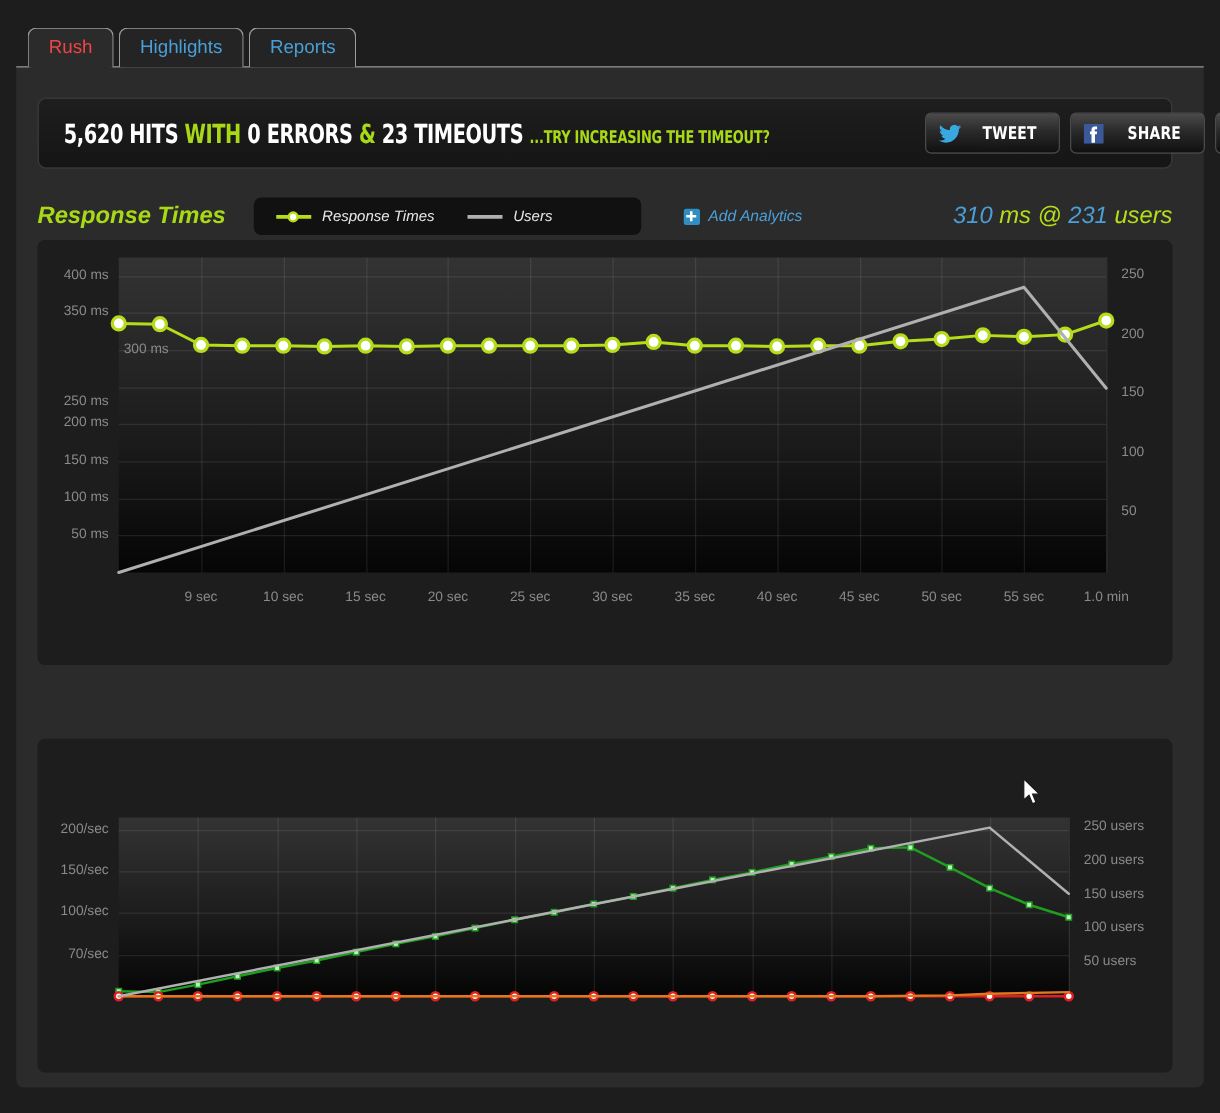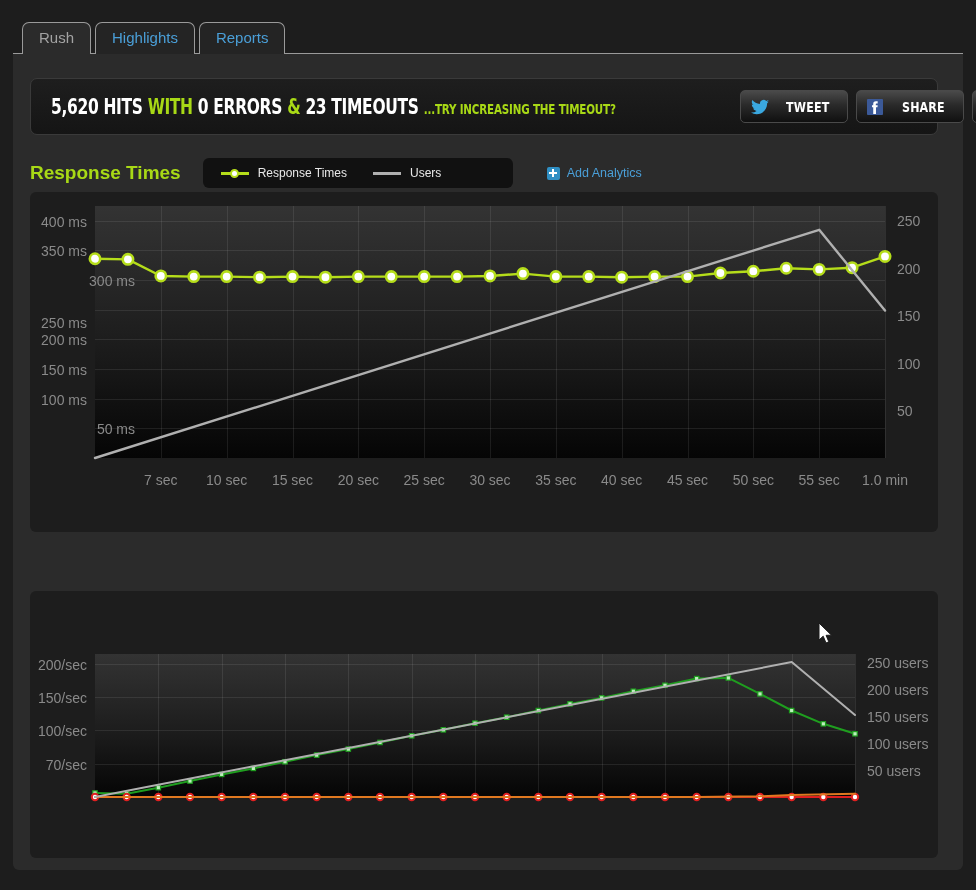--- a/index.html
+++ b/index.html
@@ -36,21 +36,21 @@
     border-radius: 7px 7px 0 0;
     padding: 5px 16px 6px 16px;
     font-size: 15px;
     color: #4a9fd8;
     background: #242424;
     line-height: 20px;
     cursor: pointer;
   }
   .tab.active {
     background: #2b2b2b;
-    color: #a3a3a3;
+    color: #ef4444;
     position: relative;
     z-index: 3;
   }
   .tabs-rule {
     position: absolute;
     left: 13px;
     right: 13px;
     top: 53px;
     height: 1px;
     background: #9a9a9a;
@@ -136,20 +136,21 @@
   .ico { width: 18px; height: 16px; display: block; flex: 0 0 auto; }
 
   
   .sec-head {
     position: absolute;
     left: 17px;
     width: 908px;
     height: 30px;
     display: flex;
     align-items: center;
+    font-style: italic;
   }
   .sec-title {
     font-size: 19px;
     font-weight: bold;
     color: #a8d916;
     white-space: nowrap;
   }
   .legend {
     margin-left: 22px;
     background: #111111;
@@ -215,21 +216,21 @@
   .chart {
     position: absolute;
     background: linear-gradient(#333333, #2c2c2c 18%, #1a1a1a 60%, #050505);
   }
   .gridline { position: absolute; background: rgba(255,255,255,0.085); }
   .gridline.h { left: 0; right: 0; height: 1px; }
   .gridline.v { top: 0; bottom: 0; width: 1px; }
 
   .ylabel, .xlabel {
     position: absolute;
-    font-size: 14px;
+    font-size: 11px;
     color: #8a8a8a;
     white-space: nowrap;
   }
   .ylabel.left { text-align: right; }
   .ylabel.right { text-align: left; }
   .xlabel { text-align: center; }
 
   svg.series { position: absolute; overflow: visible; }
 
   .cursor { position: absolute; width: 16px; height: 24px; pointer-events: none; }
@@ -302,20 +303,27 @@
         <div class="legend-item">
           <span class="legend-swatch">
             <span class="ln" style="background:#b0b0b0;"></span>
           </span>
           <span class="legend-label">Users</span>
         </div>
       </div>
       <div class="add-analytics">
         <span class="plusbox"></span>
         <span class="lbl">Add Analytics</span>
+      </div>
+      <div class="sec-stat">
+        <span class="c-blue">310</span>
+        <span class="c-lime">ms</span>
+        <span class="c-lime">@</span>
+        <span class="c-blue">231</span>
+        <span class="c-lime">users</span>
       </div>
     </div>
 
     <div class="card" id="rt-card" style="top:138px; height:340px;">
       <div class="chart" id="rt-chart" style="left:65px; top:14px; width:790px; height:252px;">
           <div class="gridline h" style="top: 14.8235px;"></div>
           <div class="gridline h" style="top: 44.4706px;"></div>
           <div class="gridline h" style="top: 74.1176px;"></div>
           <div class="gridline h" style="top: 103.765px;"></div>
           <div class="gridline h" style="top: 133.412px;"></div>
@@ -364,27 +372,27 @@
             <path d="M0.0 252.0 L724.2 23.8 L790.0 104.6" fill="none" stroke="#b0b0b0" stroke-width="2.4" stroke-linejoin="round" stroke-linecap="round"></path>
           </svg>
         </div>
     <div class="ylabel left" style="left: 0px; width: 57px; top: 21.8235px;">400 ms</div>
         <div class="ylabel left" style="left: 0px; width: 57px; top: 51.4706px;">350 ms</div>
         <div class="ylabel left" style="left: 0px; width: 57px; top: 81.1176px; padding-left: 48px;">300 ms</div>
         <div class="ylabel left" style="left: 0px; width: 57px; top: 110.765px; margin-top: 12px;">250 ms</div>
         <div class="ylabel left" style="left: 0px; width: 57px; top: 140.412px;">200 ms</div>
         <div class="ylabel left" style="left: 0px; width: 57px; top: 170.059px;">150 ms</div>
         <div class="ylabel left" style="left: 0px; width: 57px; top: 199.706px;">100 ms</div>
-        <div class="ylabel left" style="left: 0px; width: 57px; top: 229.353px; padding-left: 48px;">50 ms</div>
+        <div class="ylabel left" style="left: 0px; width: 57px; top: 229.353px;">50 ms</div>
         <div class="ylabel right" style="left: 867px; top: 21.2642px;">250</div>
         <div class="ylabel right" style="left: 867px; top: 68.8113px;">200</div>
         <div class="ylabel right" style="left: 867px; top: 116.358px;">150</div>
         <div class="ylabel right" style="left: 867px; top: 163.906px;">100</div>
         <div class="ylabel right" style="left: 867px; top: 211.453px;">50</div>
-        <div class="xlabel" style="left: 90.8333px; width: 80px; top: 280px;">7 sec</div>
+        <div class="xlabel" style="left: 90.8333px; width: 80px; top: 280px;">9 sec</div>
         <div class="xlabel" style="left: 156.667px; width: 80px; top: 280px;">10 sec</div>
         <div class="xlabel" style="left: 222.5px; width: 80px; top: 280px;">15 sec</div>
         <div class="xlabel" style="left: 288.333px; width: 80px; top: 280px;">20 sec</div>
         <div class="xlabel" style="left: 354.167px; width: 80px; top: 280px;">25 sec</div>
         <div class="xlabel" style="left: 420px; width: 80px; top: 280px;">30 sec</div>
         <div class="xlabel" style="left: 485.833px; width: 80px; top: 280px;">35 sec</div>
         <div class="xlabel" style="left: 551.667px; width: 80px; top: 280px;">40 sec</div>
         <div class="xlabel" style="left: 617.5px; width: 80px; top: 280px;">45 sec</div>
         <div class="xlabel" style="left: 683.333px; width: 80px; top: 280px;">50 sec</div>
         <div class="xlabel" style="left: 749.167px; width: 80px; top: 280px;">55 sec</div>

